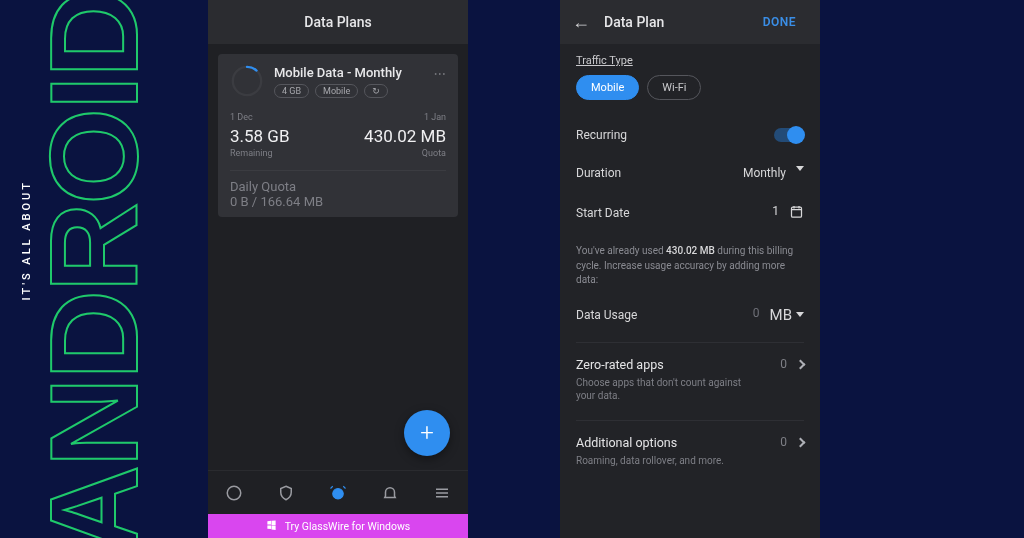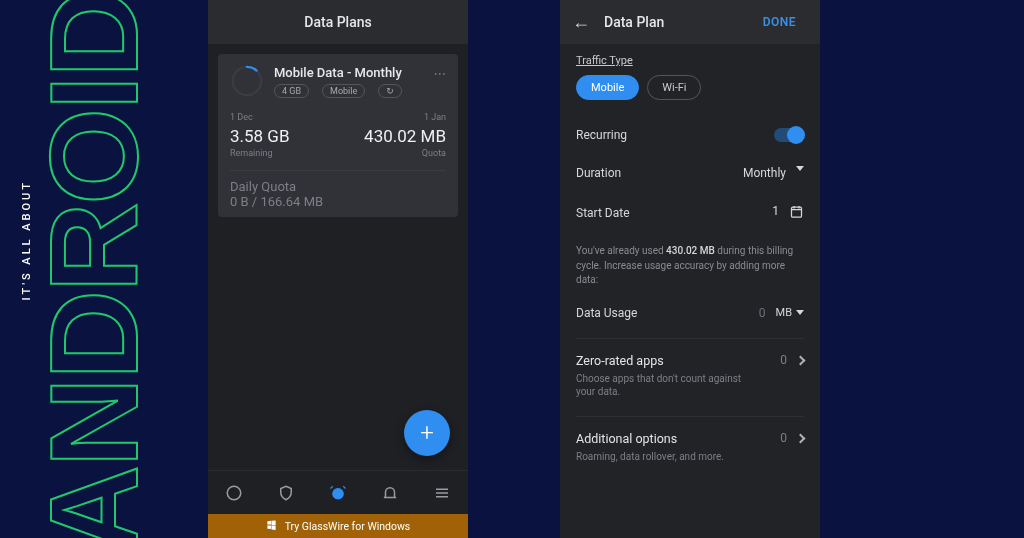--- a/index.html
+++ b/index.html
@@ -94,21 +94,21 @@
   .plan-top {
     display: flex;
     align-items: center;
     gap: 10px;
     position: relative;
   }
   .ring {
     width: 34px; height: 34px; flex: 0 0 34px;
   }
   .plan-title { font-size: 13px; font-weight: 500; color: #e8e8ea; }
-  .chips { display: flex; gap: 6px; margin-top: 4px; justify-content: space-between; }
+  .chips { display: flex; gap: 6px; margin-top: 4px; }
   .chip {
     border: 1px solid #55565c;
     border-radius: 10px;
     padding: 1px 7px;
     font-size: 9px;
     color: #a7a8ad;
     display: inline-flex;
     align-items: center;
     gap: 3px;
   }
@@ -159,21 +159,21 @@
     background: #1f2024;
     border-top: 1px solid #2a2b2f;
   }
   .nav-icon { width: 20px; height: 20px; display: flex; align-items: center; justify-content: center; cursor: pointer; }
   .nav-icon svg { width: 18px; height: 18px; }
   .nav-icon.active svg { stroke: #2f8ef0; fill: #2f8ef0; }
 
   .promo-bar {
     position: absolute; left: 0; right: 0; bottom: 0;
     height: 24px;
-    background: #a16207;
+    background: #d946ef;
     display: flex; align-items: center; justify-content: center;
     gap: 8px;
     color: #fff; font-size: 10.5px;
     cursor: pointer;
   }
 
   
   .p2-body { padding: 10px 16px 0 16px; }
   .section-label { font-size: 11px; color: #c9c9cc; margin-bottom: 8px; text-decoration: underline; }
   .traffic-chips { display: flex; gap: 8px; margin-bottom: 16px; }
@@ -214,21 +214,21 @@
     border-top: 5px solid #d7d7d9;
     display: inline-block;
   }
   .calendar-icon svg { width: 15px; height: 15px; }
 
   .info-text {
     font-size: 10px; color: #8a8b92; line-height: 1.45;
     margin: 10px 0 6px 0;
   }
   .info-text b { color: #d7d7d9; font-weight: 500; }
-  .mb-unit { display: inline-flex; align-items: center; gap: 4px; font-size: 11px; }
+  .mb-unit { display: inline-flex; align-items: center; gap: 4px; font-size: 15px; }
 
   .section-block {
     padding: 14px 0 12px 0;
     border-top: 1px solid #2e2f34;
     margin-top: 6px;
   }
   .section-block .sb-row {
     display: flex; align-items: center; justify-content: space-between;
     cursor: pointer;
   }

